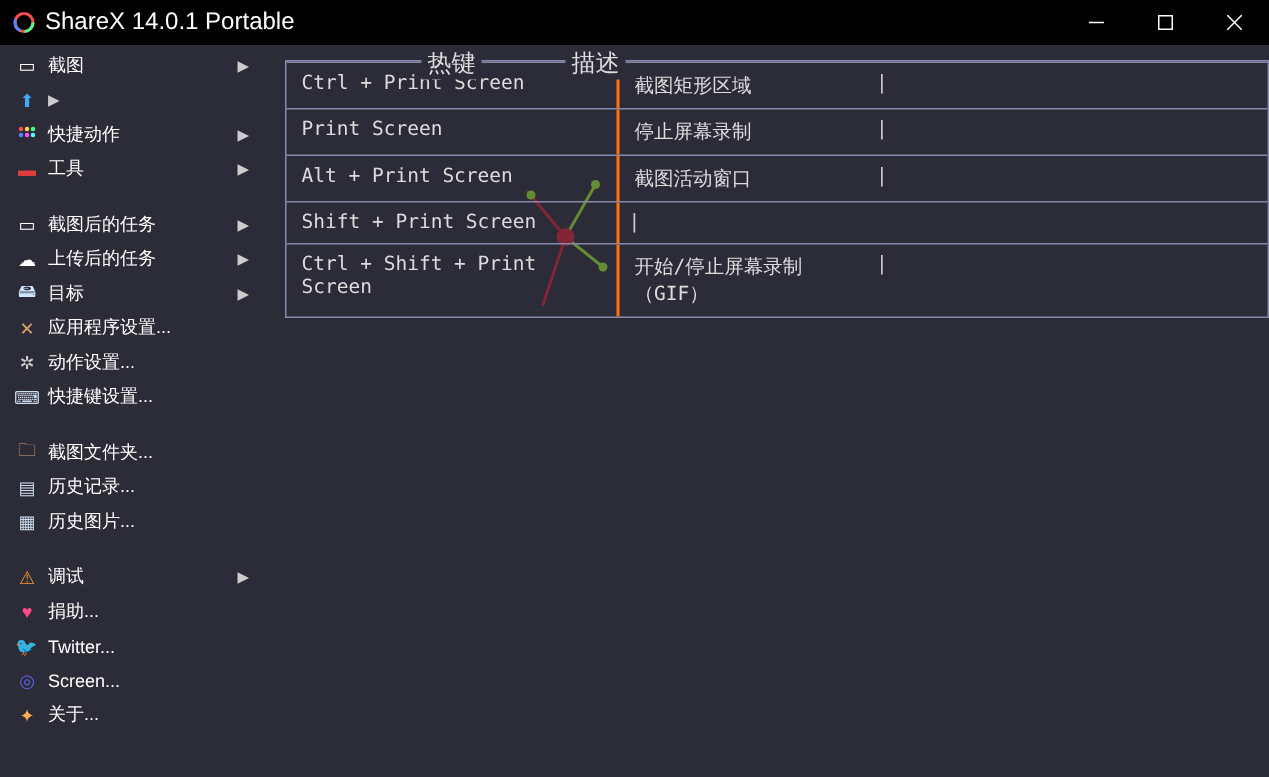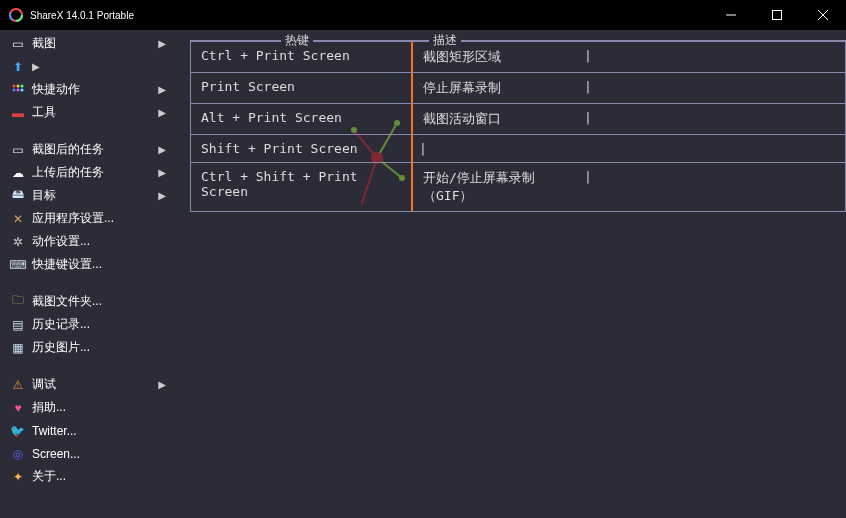--- a/index.html
+++ b/index.html
@@ -1,35 +1,35 @@
 <!DOCTYPE html>
 <html><head>
 <meta charset="utf-8">
 <style>
   * { margin: 0; padding: 0; box-sizing: border-box; }
   body { background: #000; font-family: "Segoe UI", "Microsoft YaHei", sans-serif; width: 846px; height: 518px; overflow: hidden; }
   .window { background: #000; width: 846px; height: 518px; display: flex; flex-direction: column; }
-  .titlebar { height: 30px; background: #000; display: flex; align-items: center; padding: 0 0 0 8px; color: #fff; font-size: 10px; }
+  .titlebar { height: 30px; background: #000; display: flex; align-items: center; padding: 0 0 0 8px; color: #fff; font-size: 16px; }
   .titlebar .logo { width: 16px; height: 16px; margin-right: 6px; }
   .titlebar .title { flex: 1; }
   .winbtn { width: 46px; height: 30px; display: flex; align-items: center; justify-content: center; color: #fff; }
   .winbtn svg { width: 10px; height: 10px; }
   .client { flex: 1; display: flex; background: #2c2c38; }
   .sidebar { width: 172px; background: #2c2c38; padding-top: 2px; }
   .menu-group { margin-bottom: 14px; }
   .menu-item { display: flex; align-items: center; height: 23px; padding: 0 6px 0 10px; color: #fff; font-size: 12px; cursor: default; }
   .menu-item .micon { width: 16px; height: 16px; margin-right: 6px; display: flex; align-items: center; justify-content: center; font-size: 12px; }
   .menu-item .mlabel { flex: 1; white-space: nowrap; }
   .menu-item .arrow { color: #ccc; font-size: 10px; }
   .content { flex: 1; padding: 10px 0 0 18px; position: relative; }
   .hotkey-box { border: 1px solid #88a; border-collapse: collapse; font-family: Consolas, "Microsoft YaHei", monospace; font-size: 13px; color: #ddd; position: relative; }
   .hotkey-headers { position: absolute; top: -9px; left: 0; width: 100%; display: flex; }
-  .hotkey-headers span { font-size: 12px; background: #2c2c38; padding: 0 4px; position: relative; }
+  .hotkey-headers span { font-size: 16px; background: #2c2c38; padding: 0 4px; position: relative; }
   .hdr-left { margin-left: 90px; }
-  .hdr-right { margin-left: 116px; }
+  .hdr-right { margin-left: 56px; }
   .hotkey-row { display: flex; border-top: 1px solid #88a; }
   .hotkey-row:first-child { border-top: none; }
   .hotkey-cell { padding: 6px 10px; }
   .col-key { width: 222px; border-right: 2px solid #f97316; }
   .col-desc { width: 165px; }
   .col-bar { width: 20px; text-align: center; color: #ccc; padding: 6px 0; }
   .drawing { position: absolute; left: 170px; top: 78px; width: 70px; height: 110px; pointer-events: none; opacity: 0.6; }
 </style>
 </head>
 <body>

